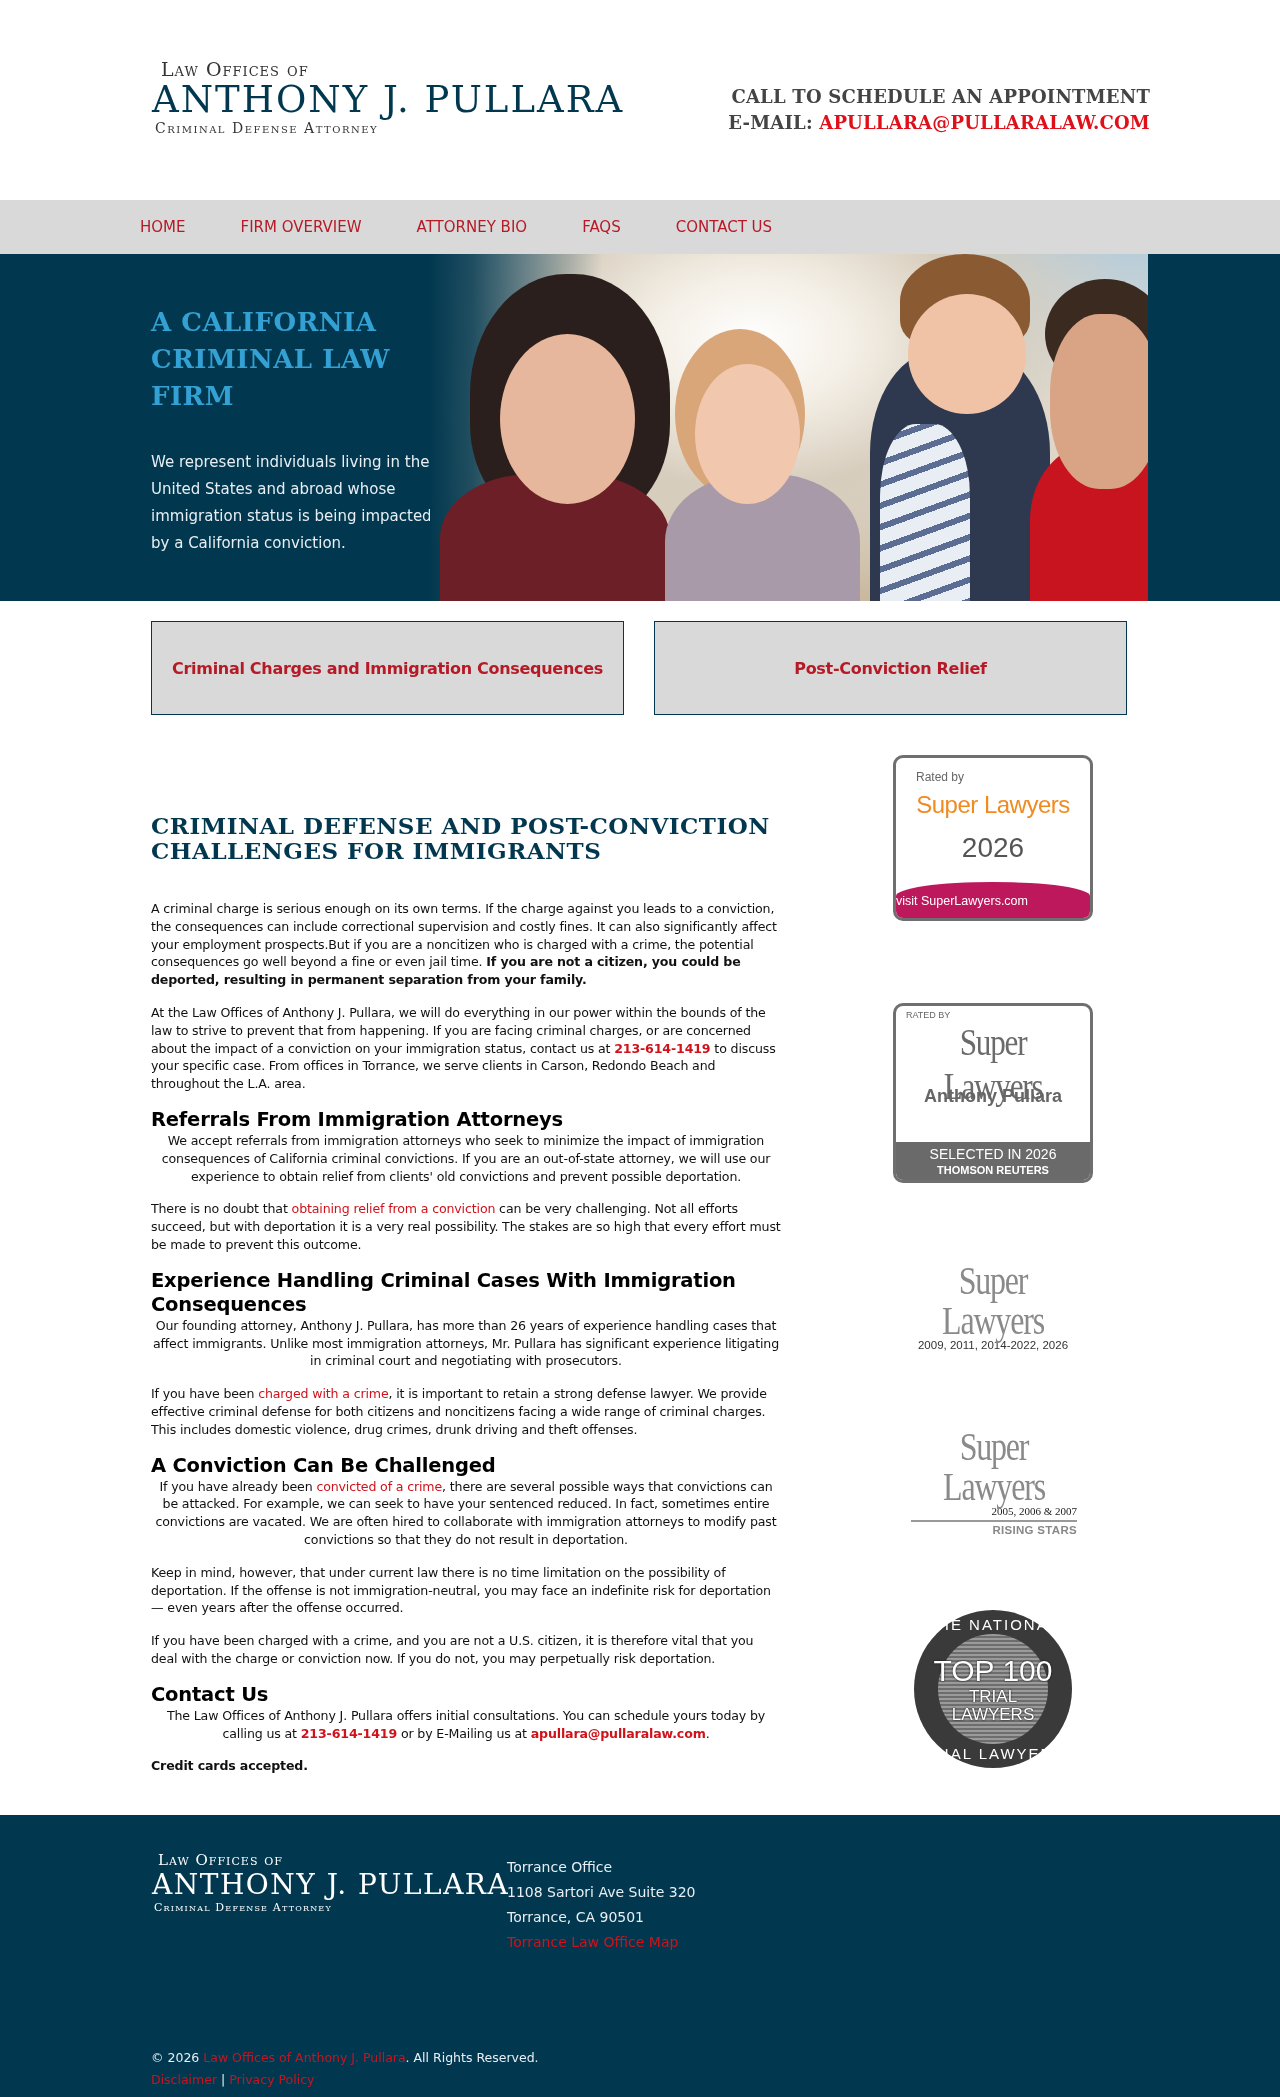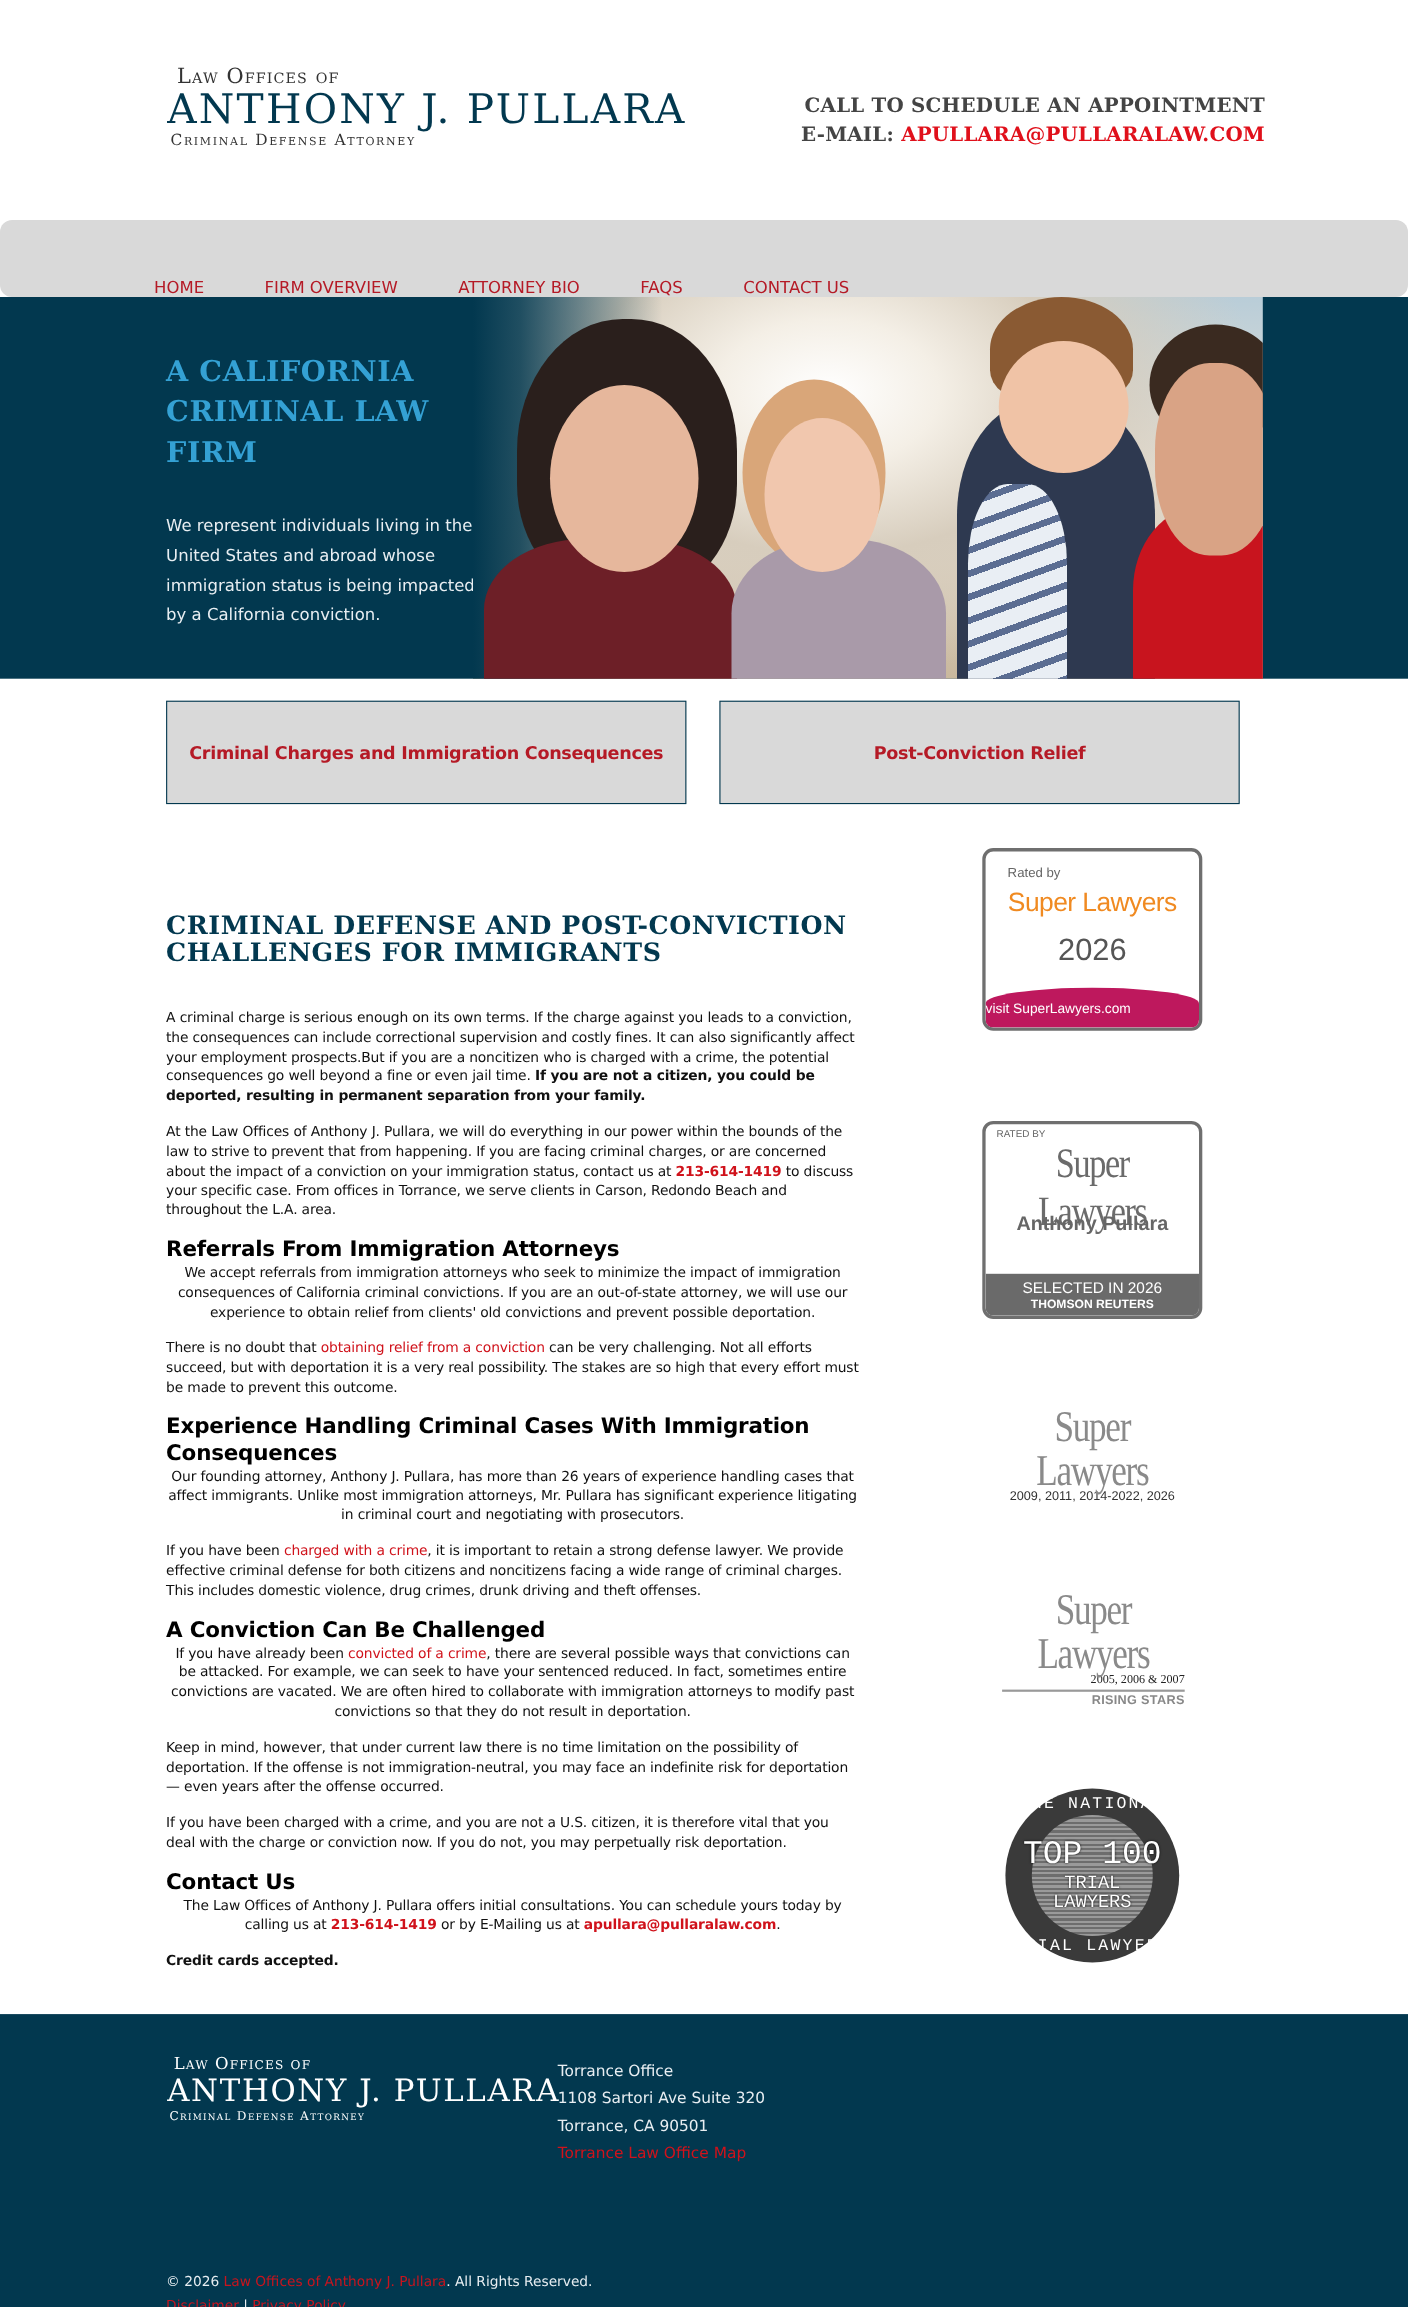--- a/index.html
+++ b/index.html
@@ -10,21 +10,21 @@
   
   .header { position: relative; height: 200px; background: #fff; }
   .logo { position: absolute; left: 152px; top: 58px; color: #02384f; font-family: "DejaVu Serif", serif; }
   .logo .l1 { font-size: 19px; letter-spacing: 1px; margin-left: 9px; font-variant: small-caps; color: #333; }
   .logo .l2 { font-size: 37px; letter-spacing: 2px; line-height: 40px; color: #02384f; }
   .logo .l3 { font-size: 14px; letter-spacing: 1.5px; font-variant: small-caps; color: #333; margin-left: 3px; }
   .contact-block { position: absolute; right: 130px; top: 84px; text-align: right; font-family: "DejaVu Serif", serif; font-weight: bold; color: #444; font-size: 18px; line-height: 26px; letter-spacing: 0.2px; }
   .contact-block .email-link { color: #e0101b; text-decoration: none; }
 
   
-  .nav { height: 70px; background: #d9d9d9; display: flex; align-items: flex-end; padding-left: 140px; border-radius: 11px; }
+  .nav { height: 54px; background: #d9d9d9; display: flex; align-items: center; padding-left: 140px; }
   .nav a { font-family: "DejaVu Sans", sans-serif; font-size: 15px; color: #b51a26; text-decoration: none; margin-right: 55px; letter-spacing: 0; }
 
   
   .hero { position: relative; height: 347px; background: #02384f; }
   .hero-text { position: absolute; left: 151px; top: 50px; width: 290px; }
   .hero-title { font-family: "DejaVu Serif", serif; font-weight: bold; font-size: 26px; line-height: 37px; color: #34a1d4; letter-spacing: 0.5px; }
   .hero-desc { margin-top: 34px; font-family: "DejaVu Sans", sans-serif; font-size: 15px; line-height: 27px; color: #e8eef2; }
   .hero-image { position: absolute; left: 430px; top: 0; width: 718px; height: 347px; overflow: hidden;
     background:
       linear-gradient(90deg, #02384f 0%, rgba(2,56,79,0.85) 6%, rgba(2,56,79,0.0) 24%),
@@ -74,21 +74,21 @@
   .badge2 .sel { position: absolute; left: 0; right: 0; bottom: 0; height: 38px; background: #6a6a6a; color: #fff; text-align: center; font-family: "Liberation Sans", sans-serif; }
   .badge2 .sel .s1 { font-size: 14px; line-height: 18px; padding-top: 3px; }
   .badge2 .sel .s2 { font-size: 11px; line-height: 14px; font-weight: bold; }
   .badge3 { margin-top: 78px; text-align: center; }
   .badge3 .sl, .badge4 .sl { font-family: "Liberation Serif", serif; font-size: 40px; color: #8a8a8a; letter-spacing: -1.5px; transform: scaleX(0.8); display: inline-block; line-height: 40px; }
   .badge3 .yrs { font-family: Liberation Sans, sans-serif; font-size: 11.5px; color: #333; margin-top: -2px; }
   .badge4 { margin-top: 76px; text-align: center; width: 166px; margin-left: 18px; }
   .badge4 .yrs { font-family: "Liberation Serif", serif; font-size: 11px; color: #222; text-align: right; margin-top: -2px; }
   .badge4 .rule { height: 2px; background: #999; margin: 3px 0 2px; }
   .badge4 .rs { font-family: "Liberation Sans", sans-serif; font-weight: bold; font-size: 11.5px; color: #888; text-align: right; letter-spacing: 0.3px; }
-  .badge5 { margin: 74px auto 0; width: 158px; height: 158px; border-radius: 50%; background: #3a3a3a; position: relative; font-family: Liberation Mono, monospace; color: #fff; text-align: center; }
+  .badge5 { margin: 74px auto 0; width: 158px; height: 158px; border-radius: 50%; background: #3a3a3a; position: relative; font-family: Liberation Sans, sans-serif; color: #fff; text-align: center; }
   .badge5 .inner { position: absolute; left: 24px; top: 24px; width: 110px; height: 110px; border-radius: 50%; background: repeating-linear-gradient(180deg, #9a9a9a 0 2px, #6d6d6d 2px 4px); }
   .badge5 .arc-top { position: absolute; left: 0; right: 0; top: 6px; font-size: 15px; letter-spacing: 2px; }
   .badge5 .arc-bot { position: absolute; left: 0; right: 0; bottom: 6px; font-size: 15px; letter-spacing: 2px; }
   .badge5 .t100 { position: absolute; left: 0; right: 0; top: 46px; font-size: 30px; line-height: 30px; text-shadow: 0 0 2px #000; }
   .badge5 .tl { position: absolute; left: 0; right: 0; top: 78px; font-size: 17px; line-height: 18px; text-shadow: 0 0 2px #000; }
 
   
   .footer { margin-top: 40px; background: #02384f; height: 293px; position: relative; color: #e8eef2; }
   .f-logo { position: absolute; left: 152px; top: 36px; font-family: "DejaVu Serif", serif; color: #fff; }
   .f-logo .l1 { font-size: 15px; font-variant: small-caps; letter-spacing: 1px; margin-left: 6px; }

